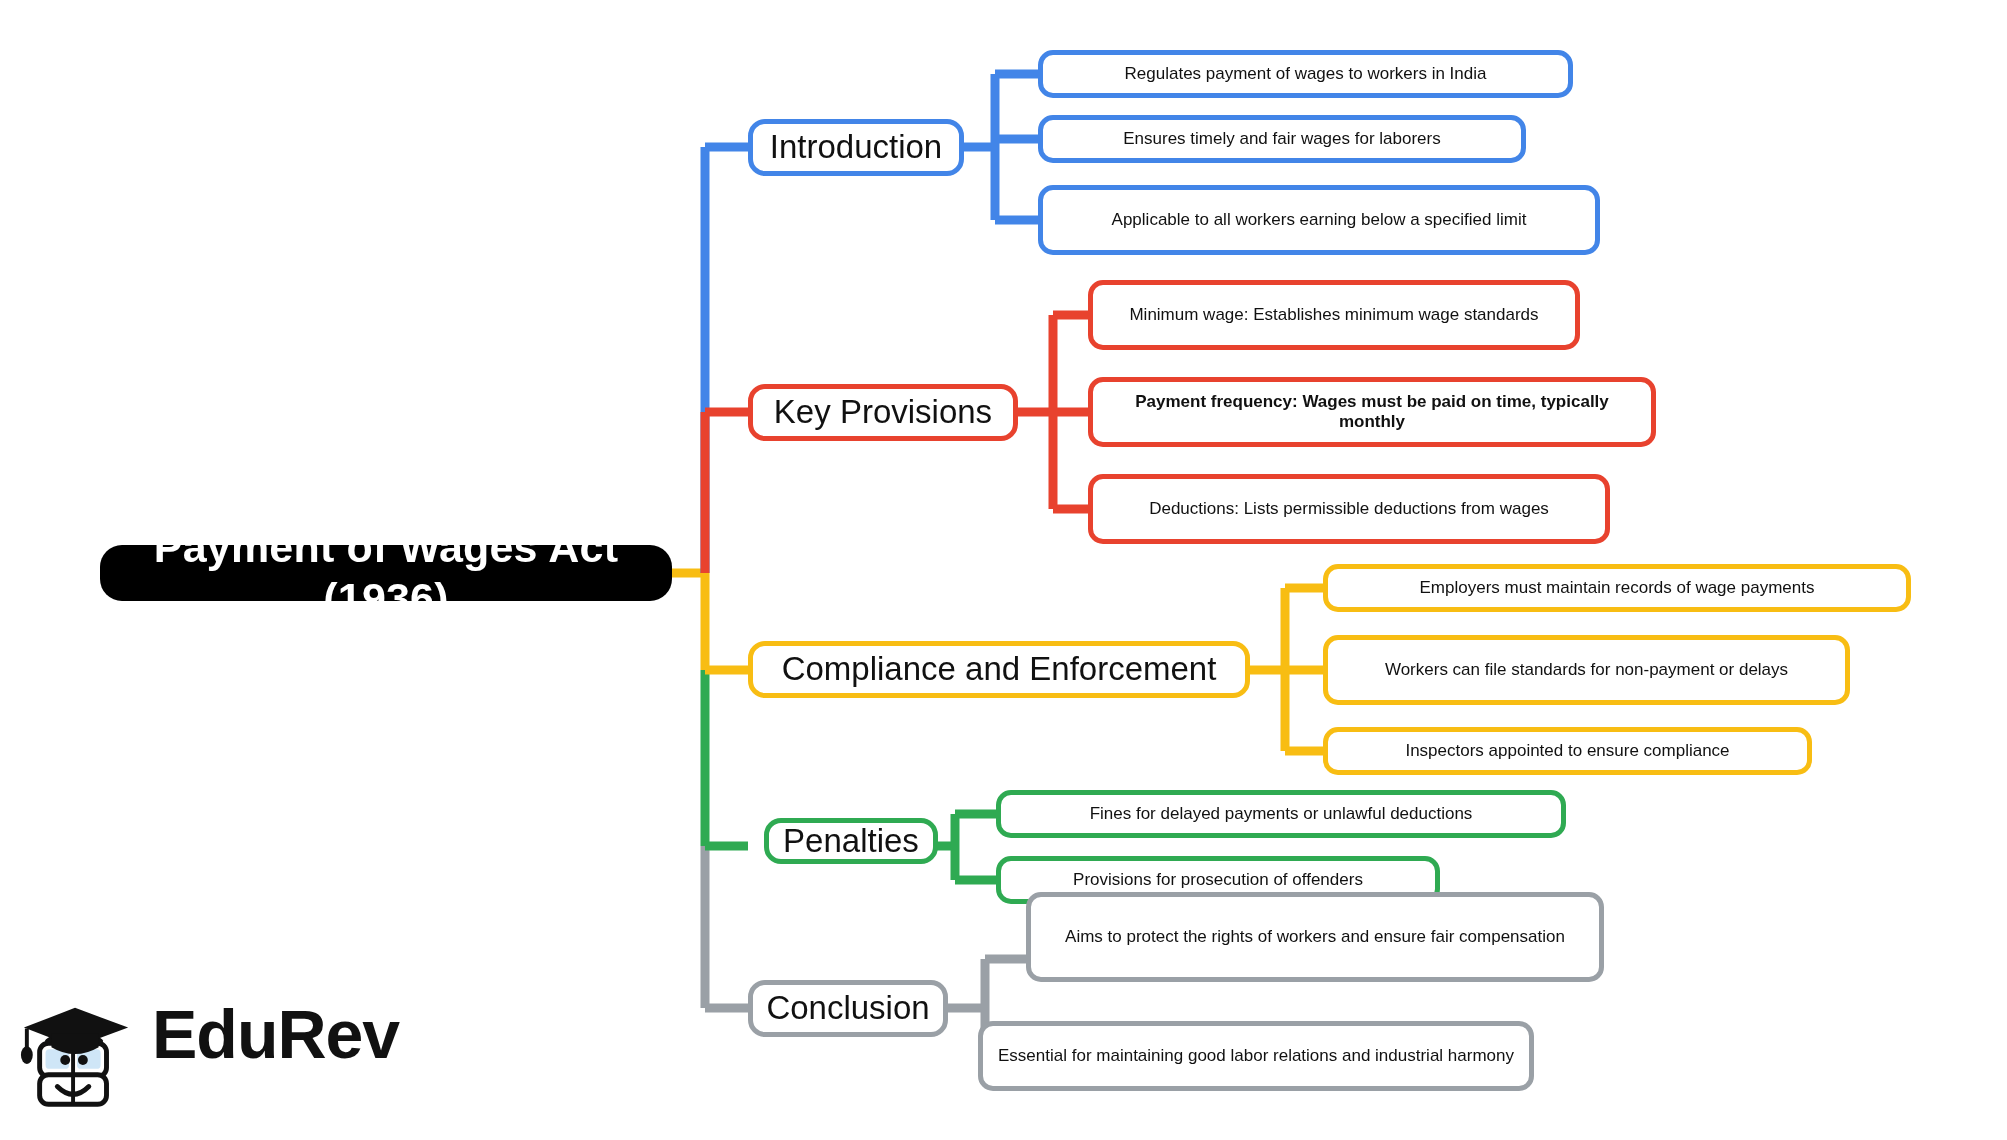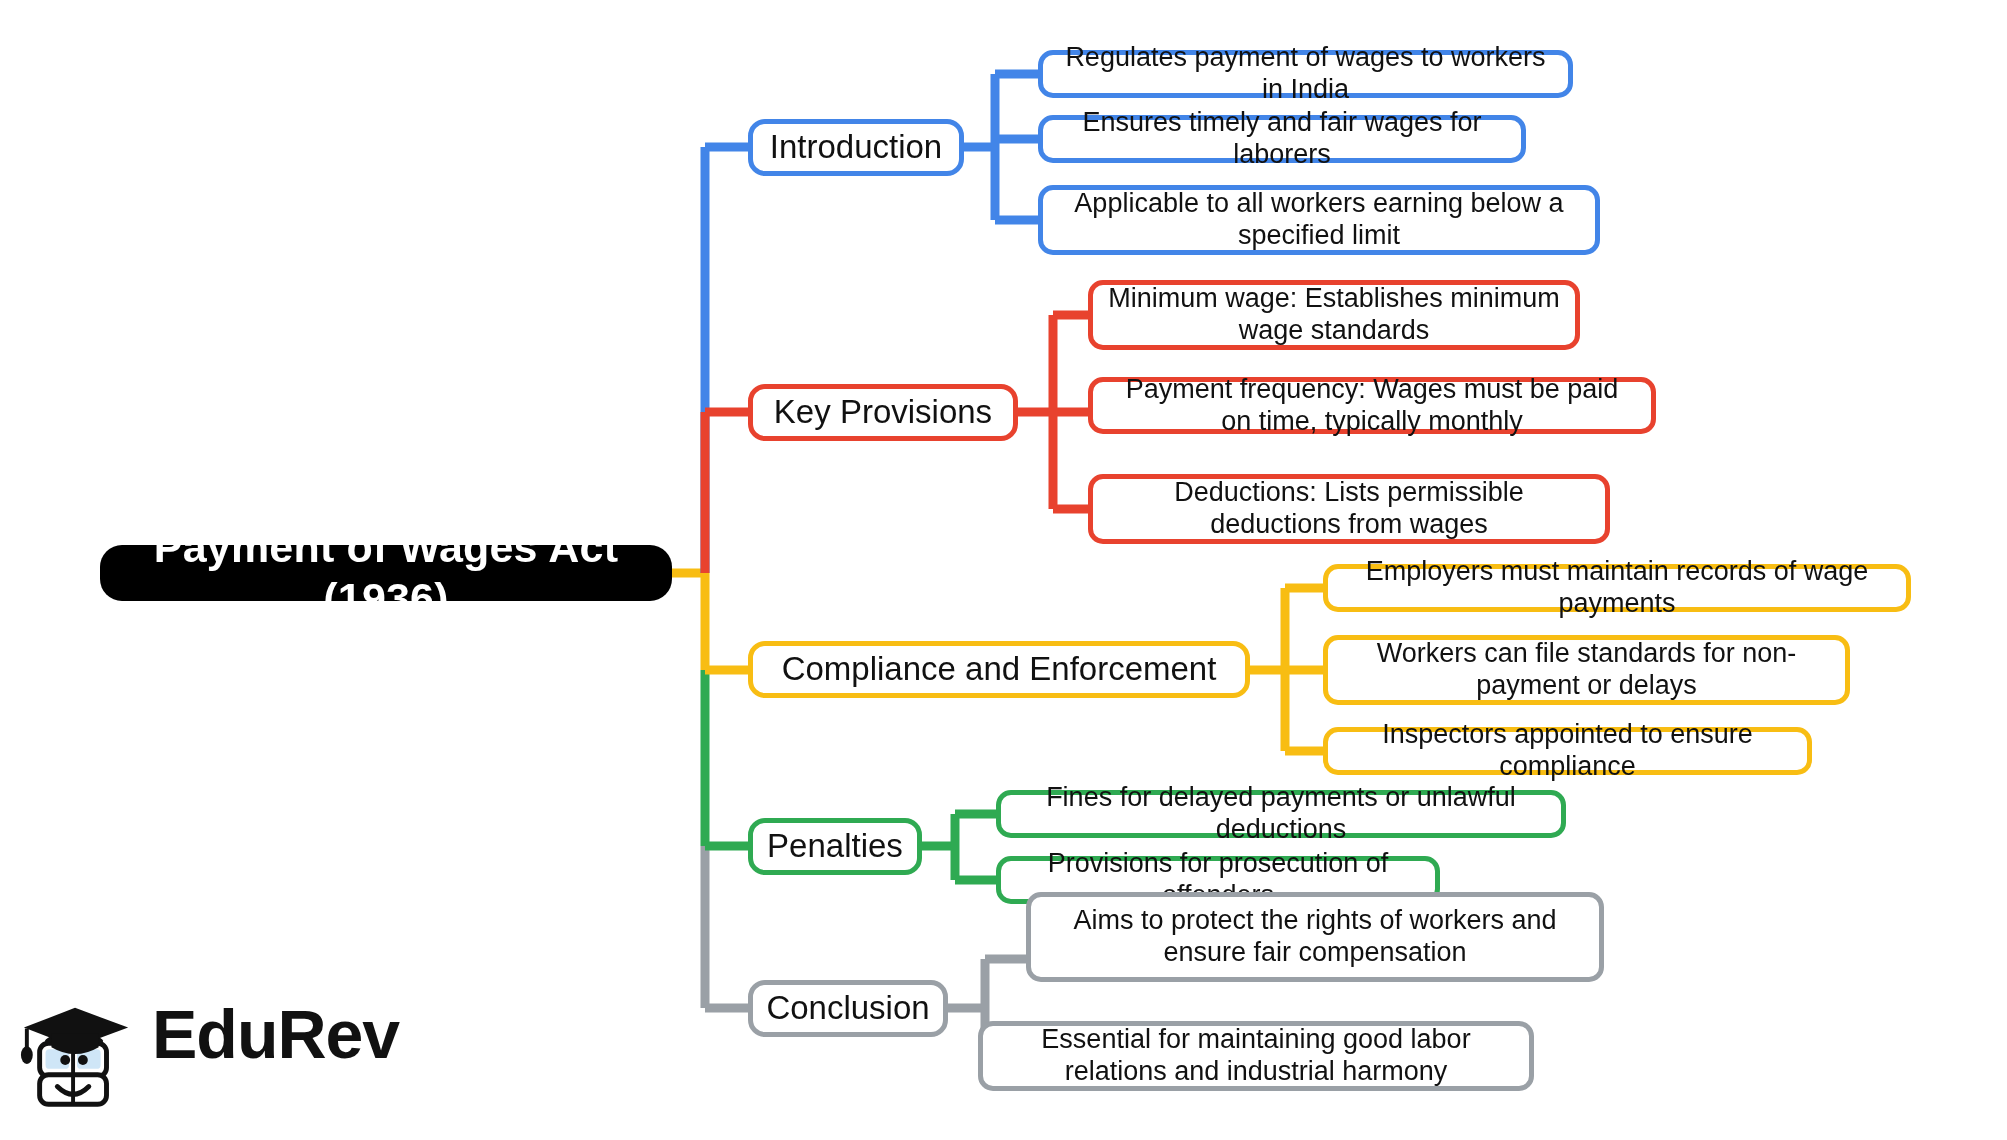--- a/index.html
+++ b/index.html
@@ -49,21 +49,21 @@
 
   .branch-node {
     font-size: 33px;
     border-style: solid;
     border-width: 5px;
     border-radius: 17px;
     padding: 0 14px;
   }
 
   .leaf-node {
-    font-size: 27px;
+    font-size: 17px;
     border-style: solid;
     border-width: 5px;
     border-radius: 15px;
     padding: 3px 14px;
   }
 
   .c-blue   { border-color: #4285e8; }
   .c-red    { border-color: #e8422e; }
   .c-yellow { border-color: #f8bd13; }
   .c-green  { border-color: #2faa52; }
@@ -159,41 +159,41 @@
   <div class="node leaf-node c-blue" style="left:1038px; top:185px; width:562px; height:70px;">
     <span>Applicable to all workers earning below a specified limit</span>
   </div>
 
   <div class="node branch-node c-red" style="left:748px; top:384px; width:270px; height:57px;">
     <span>Key Provisions</span>
   </div>
   <div class="node leaf-node c-red" style="left:1088px; top:280px; width:492px; height:70px;">
     <span>Minimum wage: Establishes minimum wage standards</span>
   </div>
-  <div class="node leaf-node c-red" style="left:1088px; top:377px; width:568px; height:57px;">
+  <div class="node leaf-node c-red" style="left:1088px; top:377px; width:568px; height:70px;font-weight:bold;">
     <span>Payment frequency: Wages must be paid on time, typically monthly</span>
   </div>
   <div class="node leaf-node c-red" style="left:1088px; top:474px; width:522px; height:70px;">
     <span>Deductions: Lists permissible deductions from wages</span>
   </div>
 
   <div class="node branch-node c-yellow" style="left:748px; top:641px; width:502px; height:57px;">
     <span>Compliance and Enforcement</span>
   </div>
   <div class="node leaf-node c-yellow" style="left:1323px; top:564px; width:588px; height:48px;">
     <span>Employers must maintain records of wage payments</span>
   </div>
   <div class="node leaf-node c-yellow" style="left:1323px; top:635px; width:527px; height:70px;">
     <span>Workers can file standards for non-payment or delays</span>
   </div>
   <div class="node leaf-node c-yellow" style="left:1323px; top:727px; width:489px; height:48px;">
     <span>Inspectors appointed to ensure compliance</span>
   </div>
 
-  <div class="node branch-node c-green" style="left:748px; top:818px; width:174px; height:57px;text-align:center;">
+  <div class="node branch-node c-green" style="left:764px; top:818px; width:174px; height:46px;text-align:center;">
     <span>Penalties</span>
   </div>
   <div class="node leaf-node c-green" style="left:996px; top:856px; width:444px; height:48px;">
     <span>Provisions for prosecution of offenders</span>
   </div>
   <div class="node leaf-node c-green" style="left:996px; top:790px; width:570px; height:48px;">
     <span>Fines for delayed payments or unlawful deductions</span>
   </div>
 
   <div class="node branch-node c-gray" style="left:748px; top:980px; width:200px; height:57px;">

